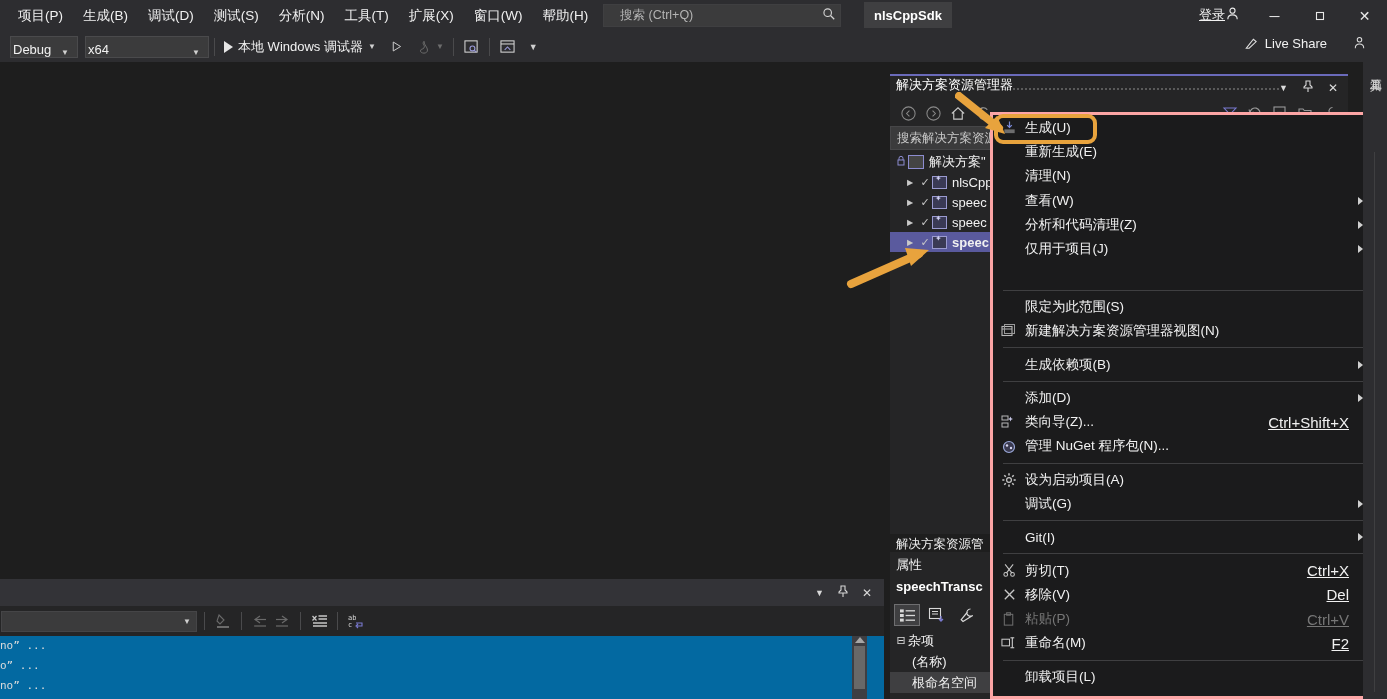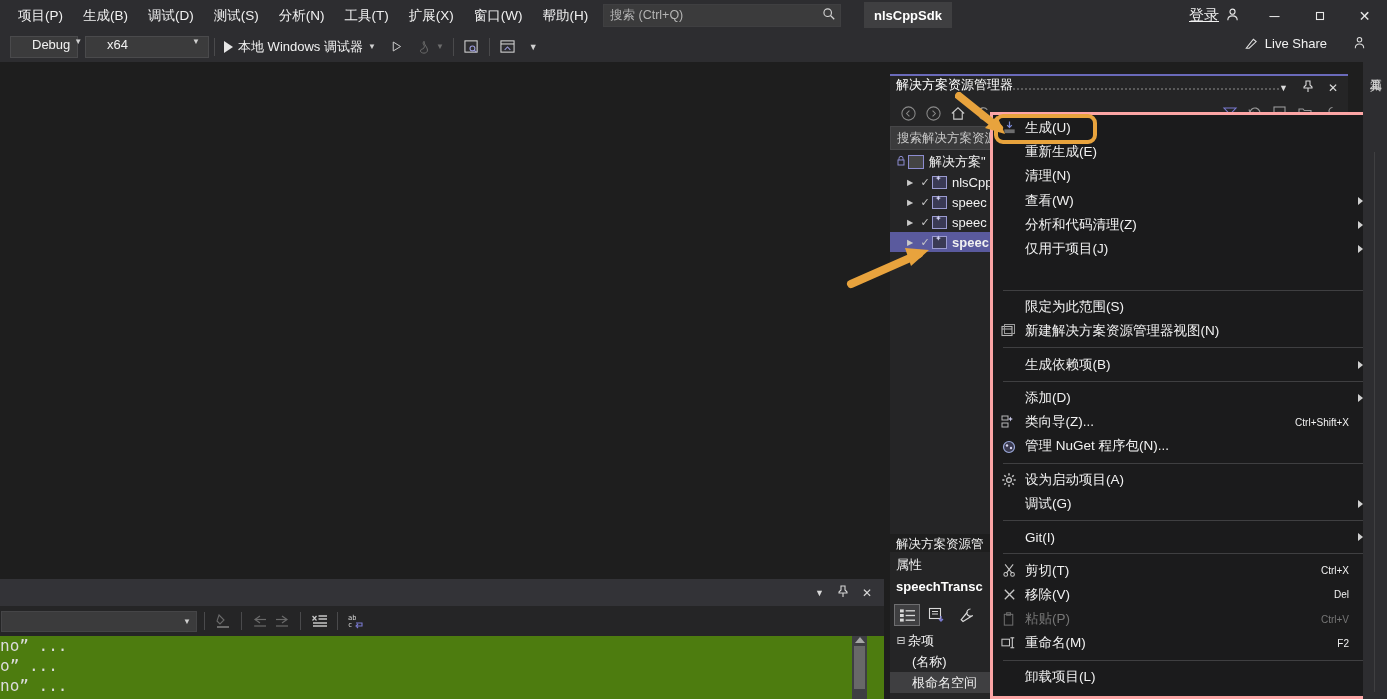--- a/index.html
+++ b/index.html
@@ -20,46 +20,46 @@
   }
   .menubar .mi {
     font-size: 13.5px; color: #f1f1f1;
     padding: 4px 9px; margin: 0 1px; white-space: nowrap; cursor: default;
   }
   .searchbox {
     position: absolute; left: 603px; top: 4px; width: 238px; height: 23px;
     background: #3b3b3c; border: 1px solid #3f3f41;
     display: flex; align-items: center;
   }
-  .searchbox .ph { font-size: 12.5px; color: #b4b4b4; padding-left: 6px; flex: 1; }
+  .searchbox .ph { font-size: 12.5px; color: #b4b4b4; padding-left: 16px; flex: 1; }
   .searchbox .mag { width: 22px; text-align: center; color: #d4d4d4; font-size: 13px; }
   .proj-pill {
     position: absolute; left: 864px; top: 2px; height: 26px;
     background: #3f3f41; color: #ffffff;
     font-size: 13px; font-weight: bold;
     display: flex; align-items: center; padding: 0 10px;
   }
   .login {
     position: absolute; right: 147px; top: 6px;
-    display: flex; align-items: center; gap: 6px;
-    font-size: 15px; color: #f1f1f1; text-decoration: underline;
+    display: flex; align-items: center; 
+    font-size: 13px; color: #f1f1f1; text-decoration: underline;
   }
   .wbtns { position: absolute; right: 0; top: 0; display: flex; height: 31px; }
   .wbtn { width: 45px; height: 31px; display: flex; align-items: center; justify-content: center;
           color: #e8e8e8; font-size: 14px; }
 
   
   .toolbar2 {
     position: absolute; left: 0; top: 31px; width: 1387px; height: 31px;
     background: #2d2d30; display: flex; align-items: center;
   }
   .combo {
     height: 22px; background: #3b3b3c; border: 1px solid #4a4a4c;
-    display: flex; align-items: flex-start; color: #f1f1f1; font-size: 13px;
-    padding: 0 4px 0 21px;
+    display: flex; align-items: flex-end; color: #f1f1f1; font-size: 13px;
+    padding: 0 4px 0 2px;
   }
   .combo .cv { flex: 1; white-space: nowrap; }
   .combo .carat { font-size: 8px; color: #d0d0d0; padding: 0 4px; }
   .sep-v { width: 1px; height: 18px; background: #4a4a4c; margin: 0 5px; }
   .tbtn { display: flex; align-items: center; gap: 5px; color: #f1f1f1; font-size: 13px;
           padding: 2px 4px; white-space: nowrap; }
   .tri { width: 0; height: 0; border-left: 9px solid #e6e6e6; border-top: 6px solid transparent;
          border-bottom: 6px solid transparent; }
   .live-share {
     position: absolute; right: 60px; top: 36px;
@@ -76,22 +76,22 @@
             display: flex; align-items: center; }
   .outhdr .ctrls { position: absolute; right: 4px; top: 0; height: 27px; display: flex; align-items: center; gap: 13px; padding-right: 8px; }
   .outhdr .ctrls span { color: #d8d8d8; font-size: 12px; }
   .outtools { position: absolute; left: 0; top: 27px; width: 884px; height: 30px; background: #252526;
               display: flex; align-items: center; }
   .outcombo { width: 196px; height: 21px; margin-left: 1px; background: #3b3b3c; border: 1px solid #454547;
               display: flex; align-items: center; justify-content: flex-end; padding-right: 5px; }
   .outcombo .carat { font-size: 8px; color: #d0d0d0; }
   .outtools .tsep { width: 1px; height: 18px; background: #4a4a4c; margin: 0 7px; }
   .ticon { width: 22px; height: 22px; display: flex; align-items: center; justify-content: center; }
-  .outbody { position: absolute; left: 0; top: 57px; width: 884px; height: 63px; background: #4d7c0f;
-             font-family: "DejaVu Sans Mono", monospace; font-size: 16px; color: #dcdcdc;
+  .outbody { position: absolute; left: 0; top: 57px; width: 884px; height: 63px; background: #0369a1;
+             font-family: "DejaVu Sans Mono", monospace; font-size: 11px; color: #dcdcdc;
              padding-left: 0; overflow: hidden; }
   .outbody div { line-height: 20px; white-space: pre; }
   .outscroll { position: absolute; right: 17px; top: 57px; width: 15px; height: 63px; background: #3e3e42; }
   .outscroll .thumb { position: absolute; left: 2px; top: 10px; width: 11px; height: 43px; background: #686868; }
   .outscroll .uparr { position: absolute; left: 3px; top: 1px; width: 0; height: 0;
         border-left: 5px solid transparent; border-right: 5px solid transparent; border-bottom: 6px solid #a6a6a6; }
 
   
   .se { position: absolute; left: 890px; top: 74px; width: 458px; height: 458px; background: #252526;
         border-top: 2px solid #6a6aba; }
@@ -137,21 +137,21 @@
   .prow.hl { background: #3f3f41; }
   .prow .minus { width: 14px; text-align: center; font-size: 11px; color: #ddd; }
 
   
   .ctx { position: absolute; left: 990px; top: 112px; width: 390px; height: 587px;
          background: #1b1b1c; border: 3px solid #fca5a5; }
   .ctx-item { height: 24.3px; display: flex; align-items: center; color: #f1f1f1; font-size: 13.5px;
               padding-left: 0; position: relative; }
   .ctx-item .gutter { width: 32px; height: 100%; display: flex; align-items: center; justify-content: center; }
   .ctx-item .lbl { flex: 1; white-space: nowrap; }
-  .ctx-item .accel { color: #f1f1f1; font-size: 10px; padding-right: 28px; white-space: nowrap; }
+  .ctx-item .accel { color: #f1f1f1; font-size: 15px; padding-right: 28px; white-space: nowrap; text-decoration: underline; }
   .ctx-item .arrow { position: absolute; right: 14px; width: 0; height: 0;
         border-left: 5px solid #d0d0d0; border-top: 4px solid transparent; border-bottom: 4px solid transparent; }
   .ctx-item.disabled .lbl, .ctx-item.disabled .accel { color: #767676; }
   .ctx-item.first { height: 25px; }
   .ctx-sep { height: 1px; background: #3f3f41; margin: 4px 10px 4px 10px; }
   .ctx-scroll { position: absolute; right: 1px; top: 1px; width: 10px; height: 585px; background: #1b1b1c; }
   .ctx-scroll .th { position: absolute; left: 1px; top: 0px; width: 8px; height: 30px; background: #4a4a4c; }
 
   
   .hl-box { position: absolute; left: 994px; top: 114px; width: 103px; height: 30px;

